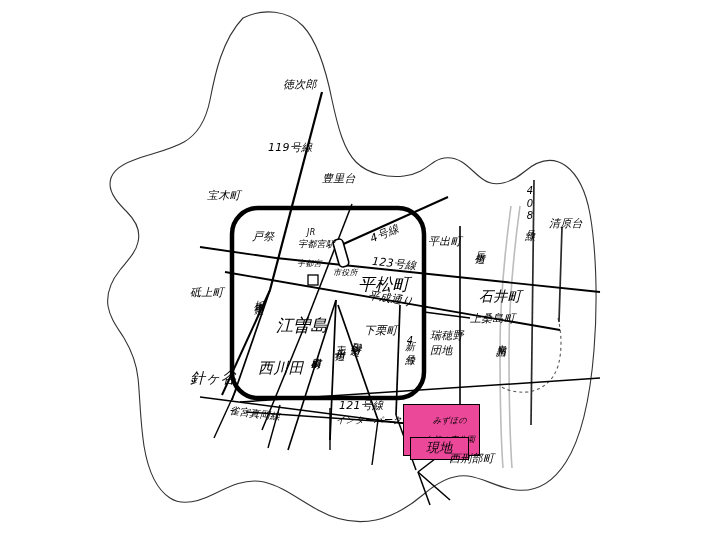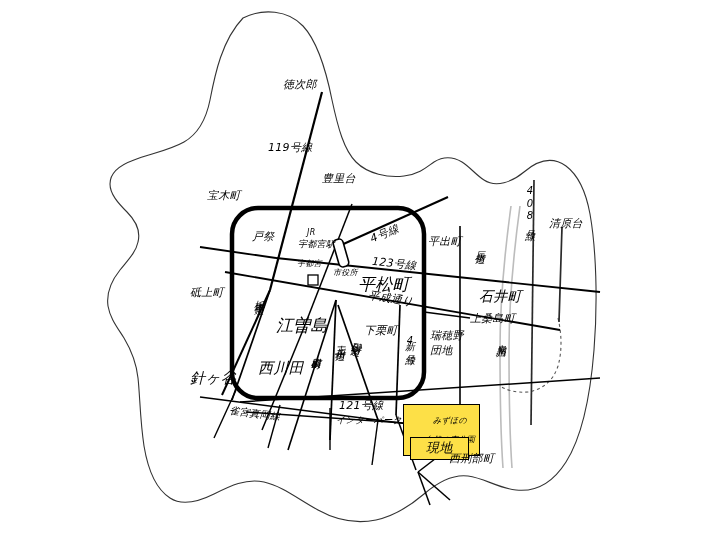--- a/index.html
+++ b/index.html
@@ -46,21 +46,21 @@
   .lbl-h {
     transform-origin: center center;
   }
   .lbl-v {
     writing-mode: vertical-rl;
     text-orientation: upright;
     letter-spacing: 1.5px;
   }
   .lbl-box {
     border: 1px solid #000000;
-    background: #fde047;
+    background: #ec4899;
     padding: 2px 4px;
     text-align: center;
   }
   .lbl-box.strong {
     border-width: 1px;
     font-weight: normal;
     padding: 3px 15px;
   }
   .lbl-multiline {
     text-align: center;

